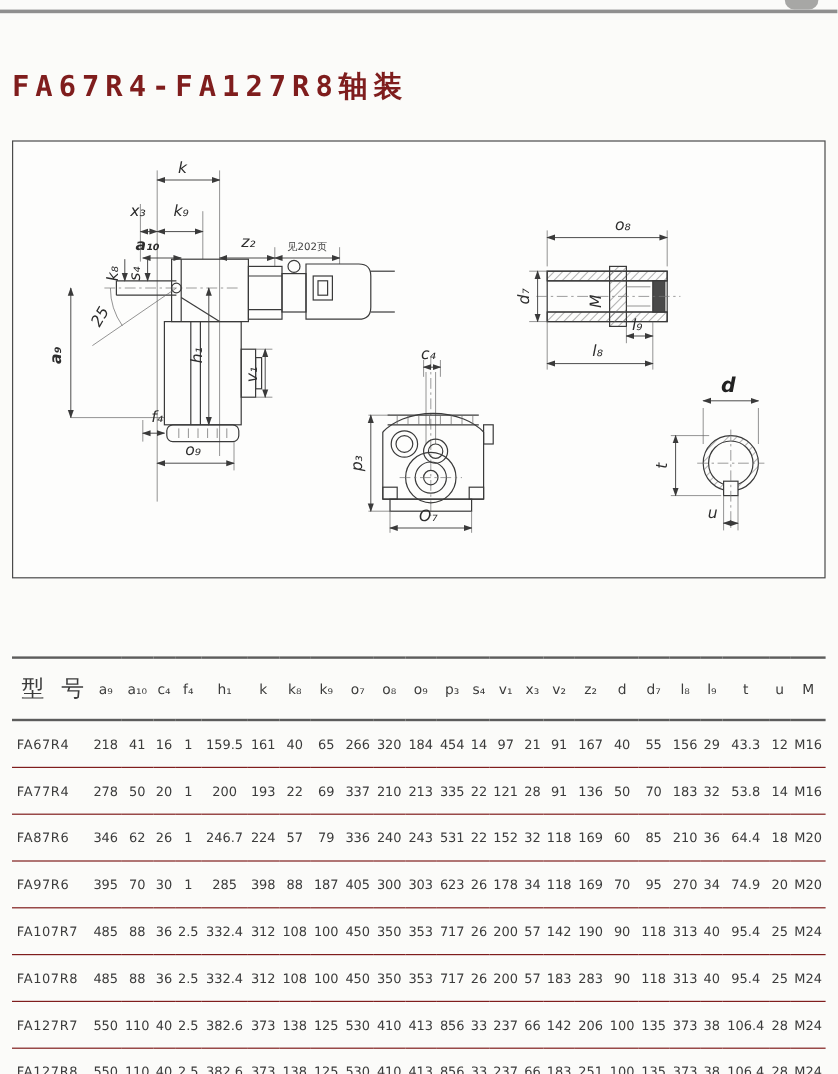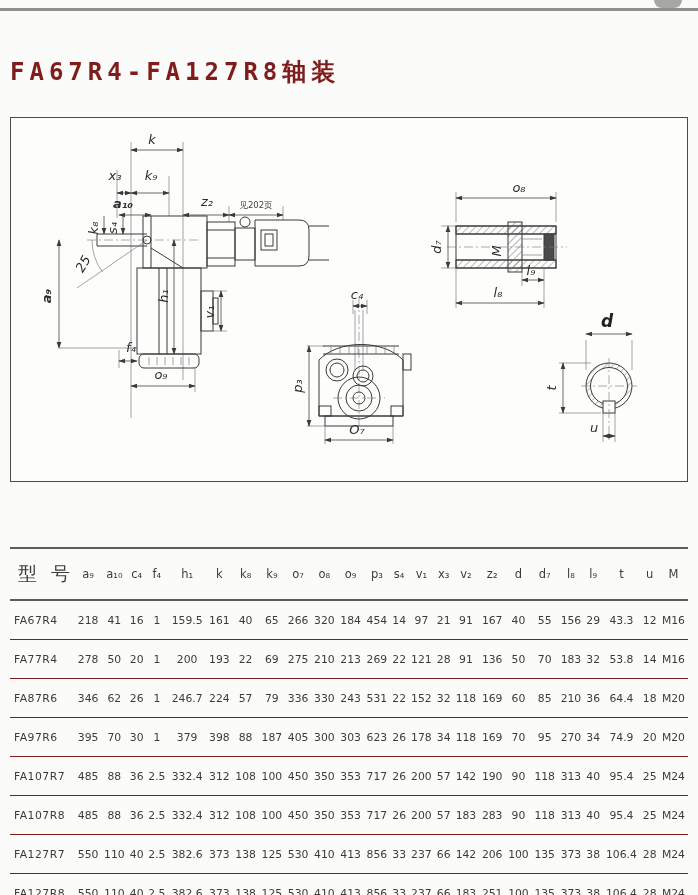--- a/index.html
+++ b/index.html
@@ -325,24 +325,24 @@
       <tr>
         <td class="model">FA77R4</td>
         <td>278</td>
         <td>50</td>
         <td>20</td>
         <td>1</td>
         <td>200</td>
         <td>193</td>
         <td>22</td>
         <td>69</td>
-        <td>275</td>
+        <td>337</td>
         <td>210</td>
         <td>213</td>
-        <td>269</td>
+        <td>335</td>
         <td>22</td>
         <td>121</td>
         <td>28</td>
         <td>91</td>
         <td>136</td>
         <td>50</td>
         <td>70</td>
         <td>183</td>
         <td>32</td>
         <td>53.8</td>
@@ -353,21 +353,21 @@
         <td class="model">FA87R6</td>
         <td>346</td>
         <td>62</td>
         <td>26</td>
         <td>1</td>
         <td>246.7</td>
         <td>224</td>
         <td>57</td>
         <td>79</td>
         <td>336</td>
-        <td>330</td>
+        <td>240</td>
         <td>243</td>
         <td>531</td>
         <td>22</td>
         <td>152</td>
         <td>32</td>
         <td>118</td>
         <td>169</td>
         <td>60</td>
         <td>85</td>
         <td>210</td>
@@ -375,21 +375,21 @@
         <td>64.4</td>
         <td>18</td>
         <td>M20</td>
       </tr>
       <tr>
         <td class="model">FA97R6</td>
         <td>395</td>
         <td>70</td>
         <td>30</td>
         <td>1</td>
-        <td>379</td>
+        <td>285</td>
         <td>398</td>
         <td>88</td>
         <td>187</td>
         <td>405</td>
         <td>300</td>
         <td>303</td>
         <td>623</td>
         <td>26</td>
         <td>178</td>
         <td>34</td>

